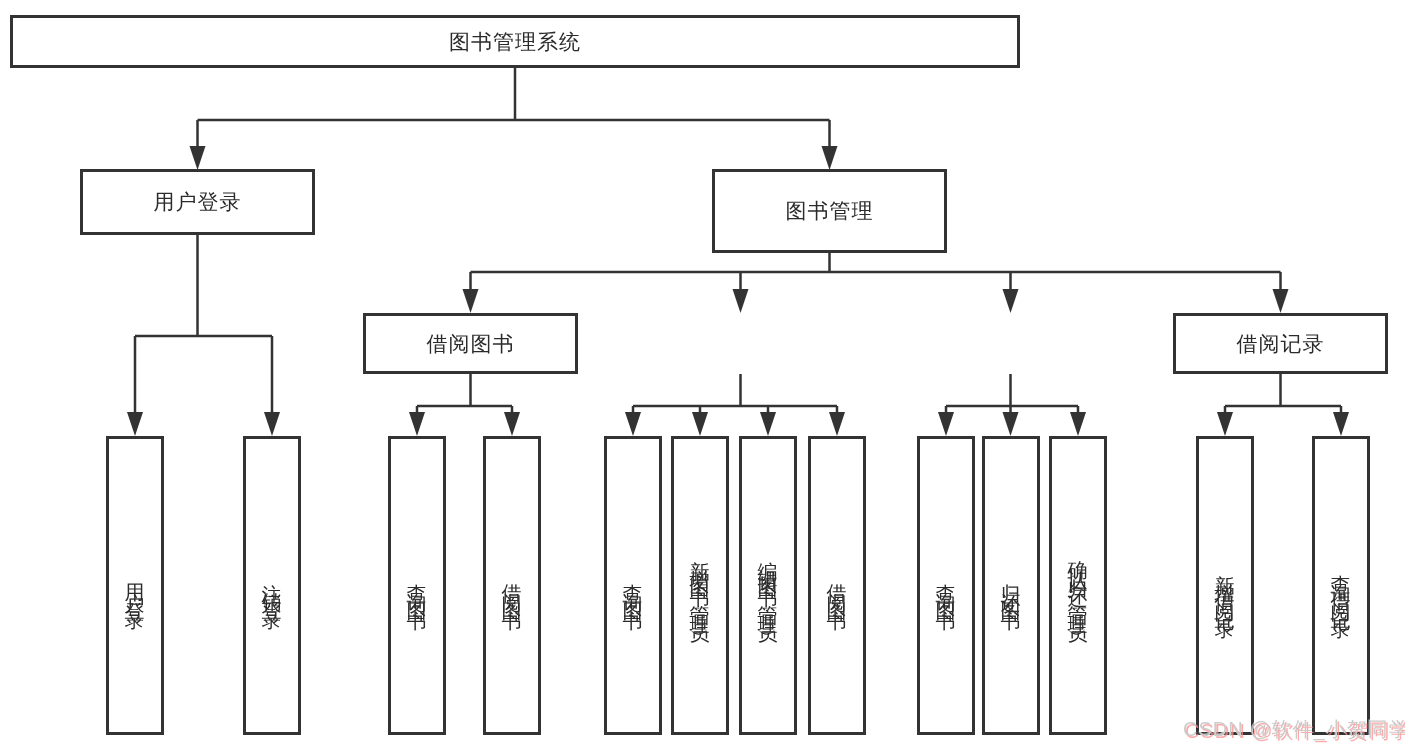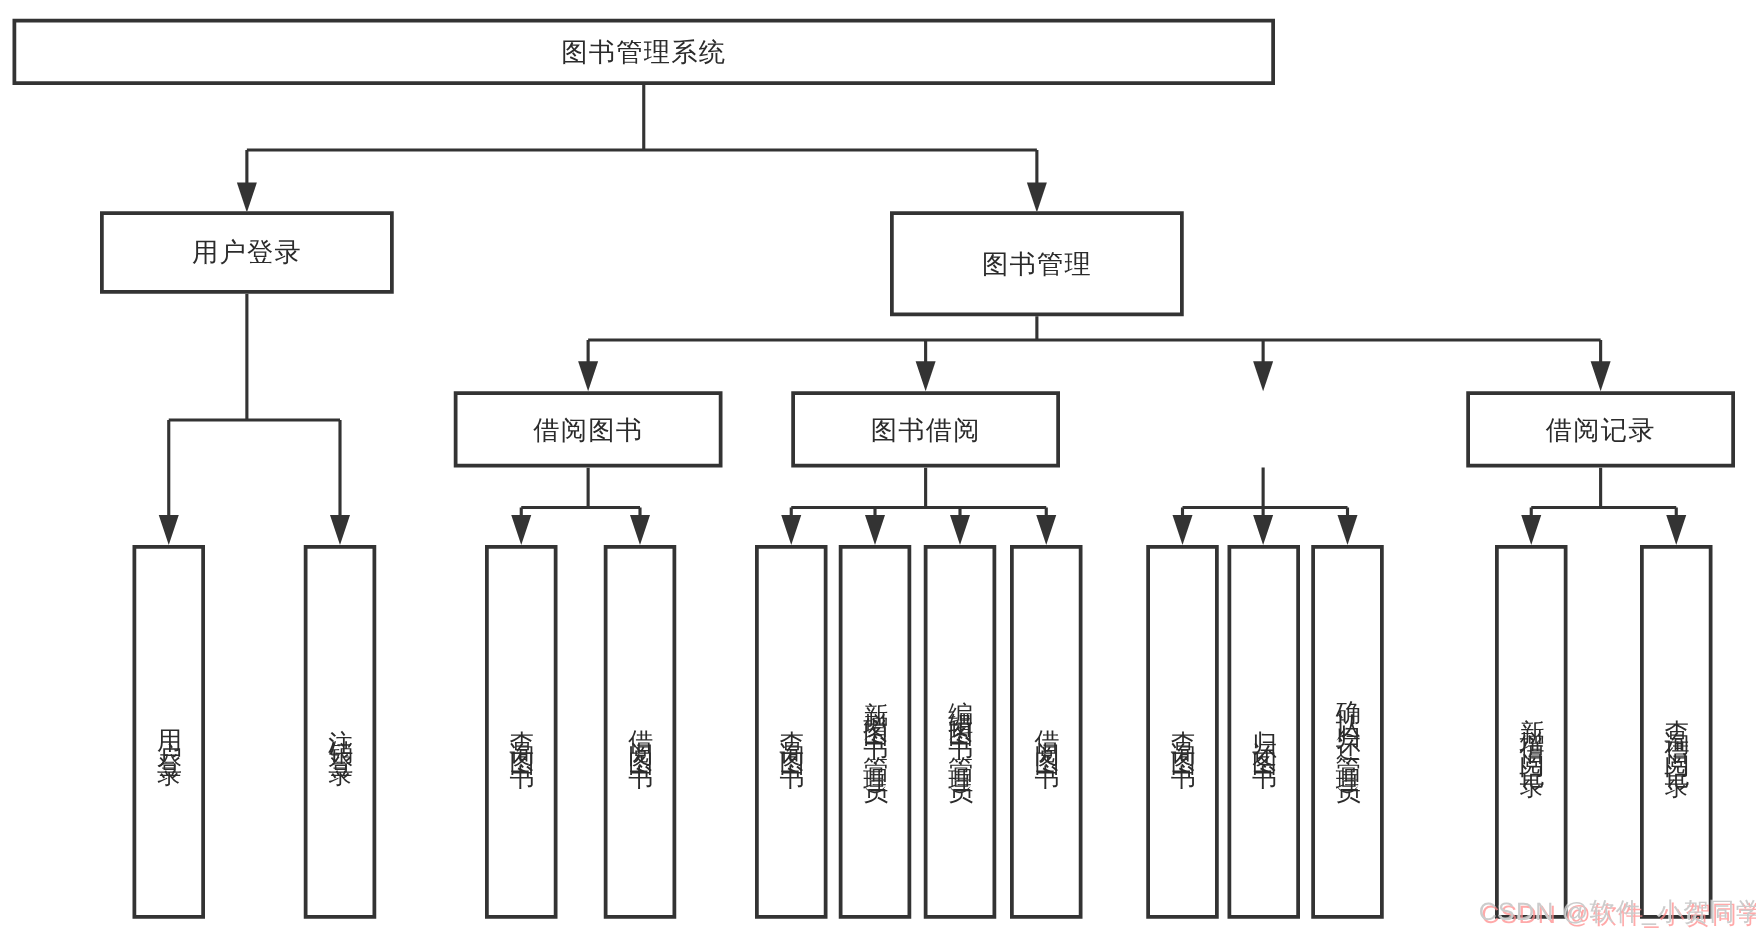--- a/index.html
+++ b/index.html
@@ -106,23 +106,20 @@
   <div class="node" style="left:80px; top:169px; width:235px; height:66px;">
     <span>用户登录</span>
   </div>
   <div class="node" style="left:712px; top:169px; width:235px; height:84px;">
     <span>图书管理</span>
   </div>
 
   <div class="node" style="left:363px; top:313px; width:215px; height:61px;">
     <span>借阅图书</span>
   </div>
-  <div class="node" style="left:633px; top:313px; width:215px; height:61px;">
-    <span>图书借阅</span>
-  </div>
   <div class="node" style="left:1173px; top:313px; width:215px; height:61px;text-align:right;">
     <span>借阅记录</span>
   </div>
 
   <div class="node leaf" style="left:106px; top:436px; width:58px; height:299px;">
     <span class="vtext">用户登录</span>
   </div>
   <div class="node leaf" style="left:243px; top:436px; width:58px; height:299px;">
     <span class="vtext">注销登录</span>
   </div>

